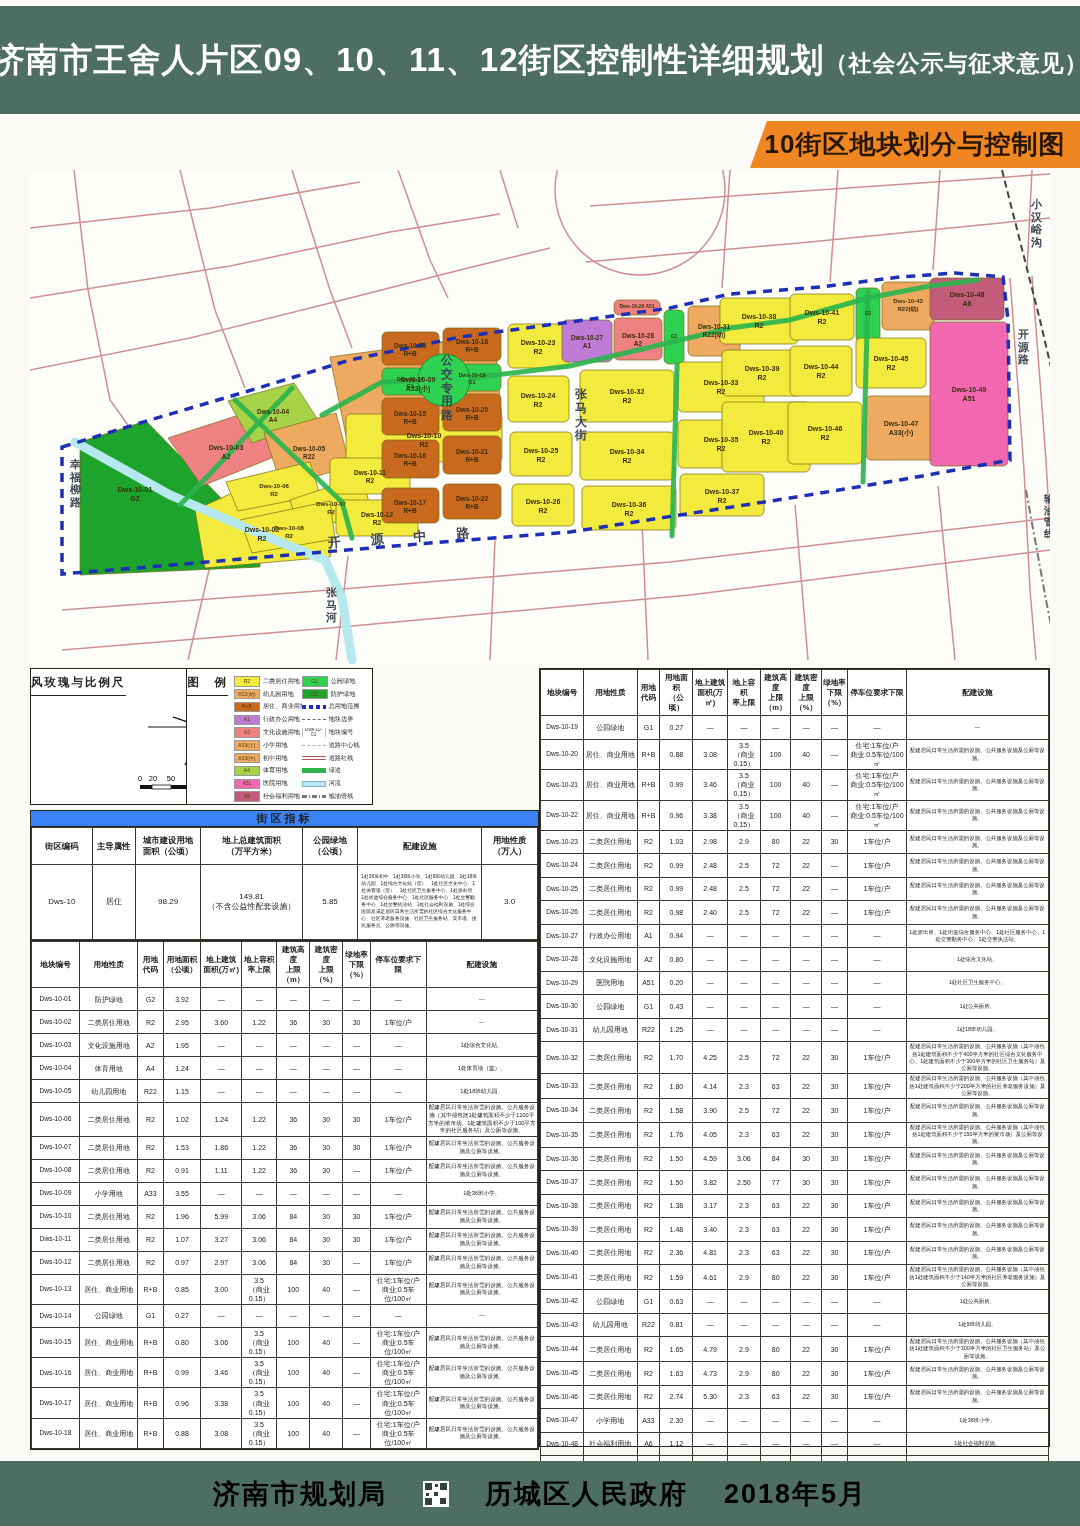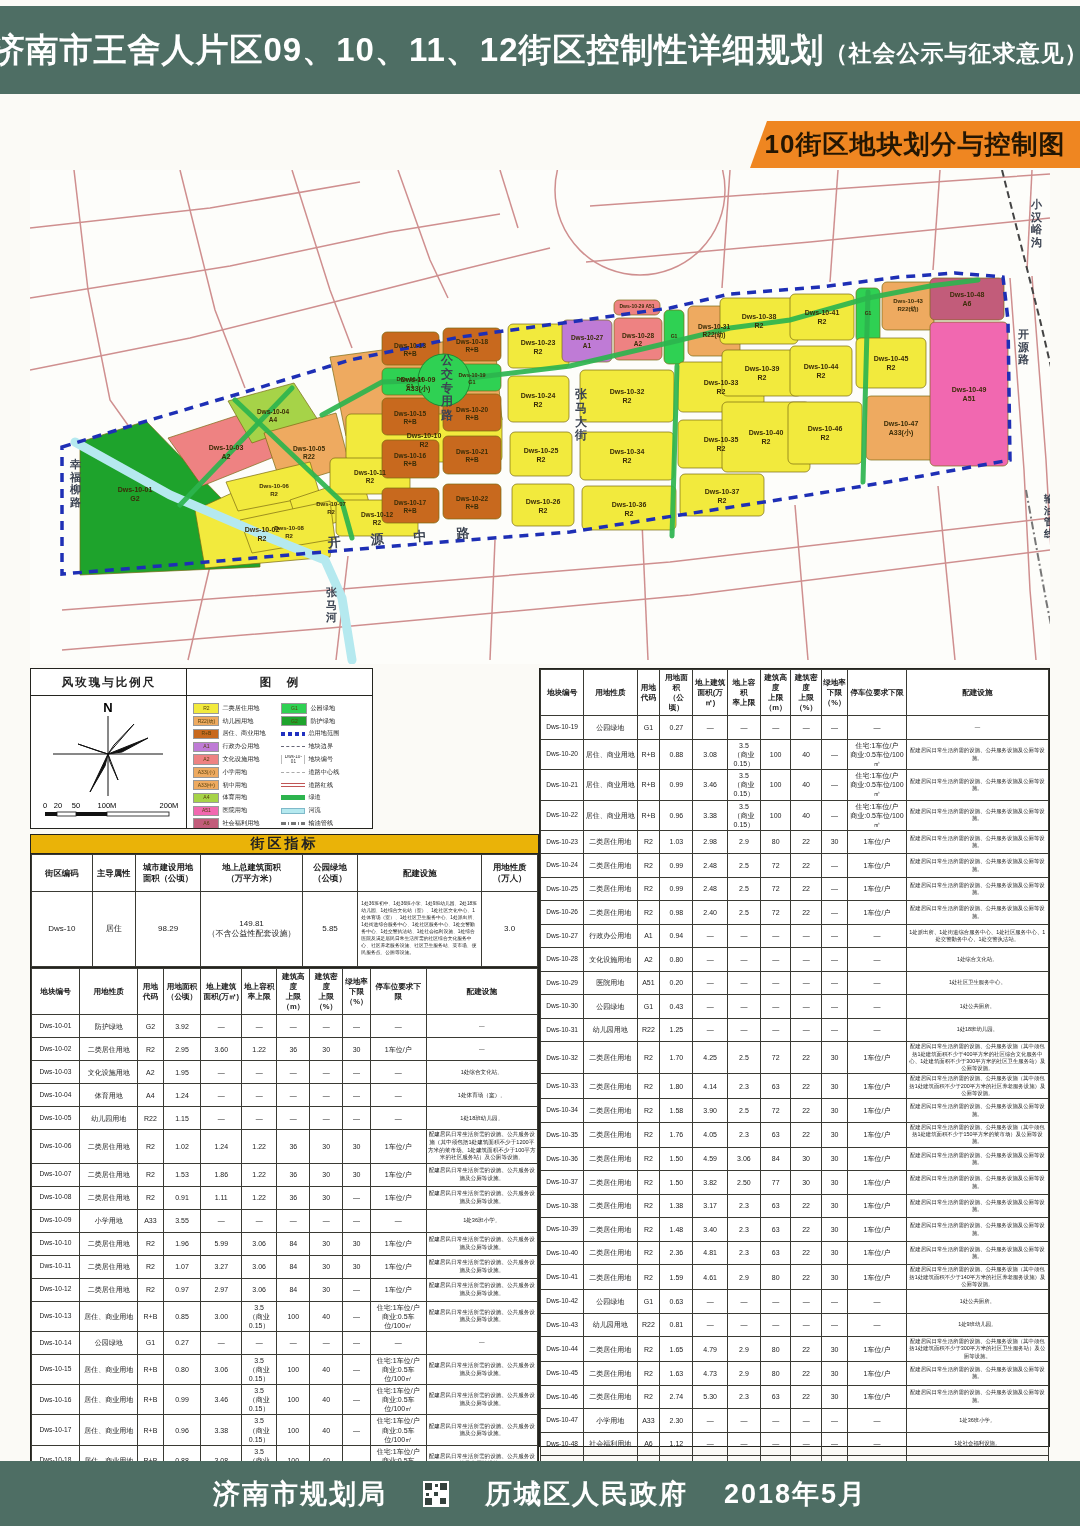--- a/index.html
+++ b/index.html
@@ -1,48 +1,48 @@
 <!DOCTYPE html>
 <html><head>
 <meta charset="utf-8">
 <style>
   html,body{margin:0;padding:0}
   body{width:1080px;height:1526px;position:relative;background:#f1f0ea;
        font-family:"Liberation Sans","DejaVu Sans",sans-serif;color:#222}
   .page{position:absolute;inset:0;background:#fbfaf6;overflow:hidden}
 
   
-  .top-banner{position:absolute;top:6px;left:0;width:1080px;height:88px;background:#4e6e64;
+  .top-banner{position:absolute;top:6px;left:0;width:1080px;height:108px;background:#4e6e64;
     display:flex;align-items:center;justify-content:center}
   .top-banner h1{margin:0;color:#fff;font-size:33px;font-weight:bold;letter-spacing:1px;white-space:nowrap}
   .top-banner .paren{font-size:23px;font-weight:bold}
   .sub-banner{position:absolute;top:121px;right:0;width:330px;height:47px;background:#ef8621;
     clip-path:polygon(17px 0,100% 0,100% 100%,0 100%);
     display:flex;align-items:center;justify-content:center;
     font-size:26px;font-weight:bold;color:#241603;letter-spacing:1px}
 
   
   .map-wrap{position:absolute;top:170px;left:30px;width:1020px;height:494px;background:#fdfdfa}
   .map-wrap svg{display:block}
 
   
   .tables{position:absolute;top:668px;left:30px;width:1020px;height:779px;display:flex}
   .lcol{width:509px;display:flex;flex-direction:column}
   .rcol{width:511px;margin-left:0px}
 
   .top-boxes{display:flex;height:161px}
   .box{border:1.6px solid #24241f;background:#fff;box-sizing:border-box;margin-right:-1.6px;
-       display:flex;flex-direction:column}
+       display:flex;}
   .box-title{height:26px;border-bottom:1.6px solid #24241f;display:flex;align-items:center;
        justify-content:center;font-size:11.5px;font-weight:bold;letter-spacing:2px}
   .box-body{flex:1;position:relative;overflow:hidden}
 
-  .sec-bar{border:1.6px solid #24241f;background:#eab308;box-sizing:border-box;margin-top:5px;
+  .sec-bar{border:1.6px solid #24241f;background:#3b82f6;box-sizing:border-box;margin-top:5px;
        height:25px;display:flex;align-items:center;justify-content:center;
-       font-size:14px;font-weight:bold;letter-spacing:3px}
+       font-size:11px;font-weight:bold;letter-spacing:3px}
   .tbl-box{border:1.6px solid #24241f;border-top:none;background:#fff;box-sizing:border-box}
   .rcol .tbl-box{border-top:1.6px solid #24241f;height:100%}
 
   table{width:100%;border-collapse:collapse;table-layout:fixed}
   th,td{border:1px solid #3a3a34;text-align:center;vertical-align:middle;
         padding:1px;white-space:pre-line;line-height:1.3;overflow:hidden}
   th{font-size:7.6px;font-weight:bold;padding:3px 1px}
   td{font-size:7px}
   td:first-child{font-size:6.6px}
   .plot td{height:20px}
@@ -67,21 +67,21 @@
   .sym-code{width:24px;font-size:4.6px;color:#333;border:0.5px solid #bbb;text-align:center}
   .sym-center{width:24px;height:0;border-top:1px dashed #aaa}
   .sym-red{width:24px;height:4px;border-top:1.4px solid #c05555;border-bottom:1.4px solid #c05555;box-sizing:border-box}
   .sym-green{width:24px;height:5px;background:#2db44e}
   .sym-cyan{width:24px;height:6px;background:#b5e9ef;border:0.5px solid #7fb9c9;box-sizing:border-box}
   .sym-pipe{width:24px;height:3px;background:repeating-linear-gradient(90deg,#777 0 5px,#fff 5px 7px,#777 7px 8px,#fff 8px 10px)}
 
   
   .footer{position:absolute;top:1461px;left:0;width:1080px;height:65px;background:#4e6e64;
       display:flex;align-items:center;justify-content:center;gap:36px;
-      color:#ffffff;font-size:27px;font-weight:bold;letter-spacing:2px}
+      color:#000000;font-size:27px;font-weight:bold;letter-spacing:2px}
   .qr{width:26px;height:26px;background:#fff;position:relative;flex:0 0 auto}
   .qr i{position:absolute;background:#33413c}
 </style>
 </head>
 <body>
 
 <div class="page">
 
   <header class="top-banner">
     <h1><span>济南市王舍人片区09、10、11、12街区控制性详细规划</span><span class="paren">（社会公示与征求意见）</span></h1>

